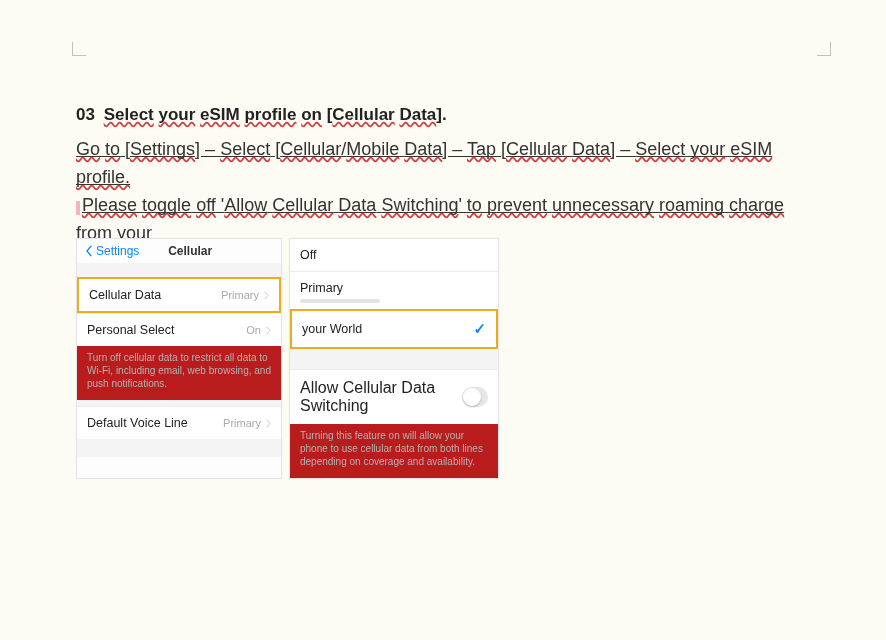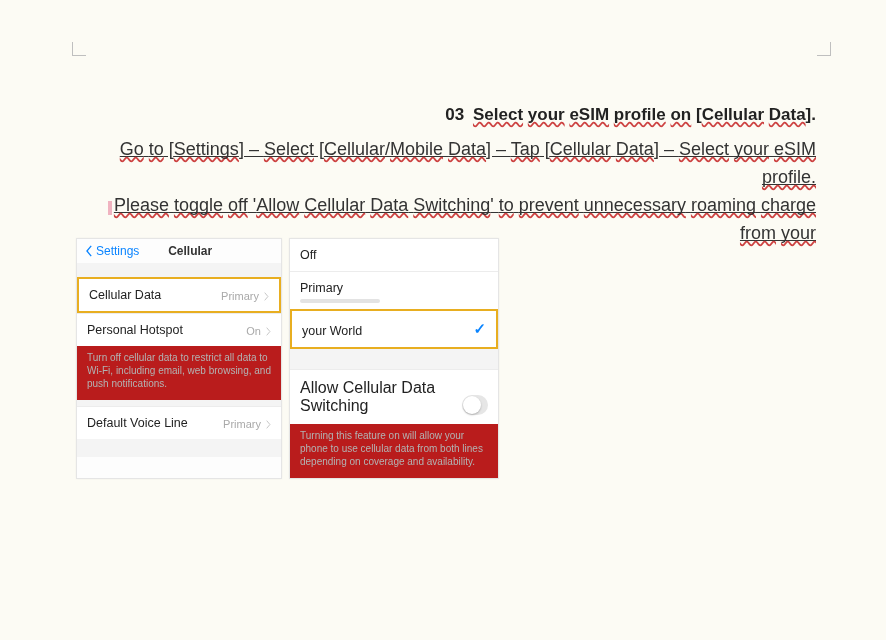--- a/index.html
+++ b/index.html
@@ -13,21 +13,20 @@
   }
   .crop-mark { position: absolute; width: 14px; height: 14px; border-color: #bfbfbf; }
   .crop-tl { top: 42px; left: 72px; border-left: 1px solid #bfbfbf; border-bottom: 1px solid #bfbfbf; }
   .crop-tr { top: 42px; right: 55px; border-right: 1px solid #bfbfbf; border-bottom: 1px solid #bfbfbf; }
 
   .content {
     position: absolute;
     top: 105px;
     left: 76px;
     width: 740px;
-    text-align: right;
   }
   .step-head {
     font-size: 17px;
     margin-bottom: 10px;
   }
   .step-num { font-weight: 600; color: #222; margin-right: 4px; }
   .step-title { font-weight: 600; color: #222; }
   .spell-under {
     text-decoration: underline wavy rgba(200,45,45,0.9);
     text-decoration-skip-ink: none;
@@ -69,21 +68,21 @@
     height: 24px;
     padding: 0 8px;
     font-size: 12px;
   }
   .back { color: #0a84ff; display: flex; align-items: center; gap: 2px; }
   .back svg { width: 9px; height: 12px; }
   .hdr-title { flex: 1; text-align: center; font-weight: 600; transform: translateX(-16px); }
 
   .row {
     display: flex;
-    align-items: flex-end;
+    align-items: center;
     justify-content: space-between;
     padding: 9px 10px;
     border-top: 1px solid #ececec;
     min-height: 30px;
     background: #fff;
   }
   .row-main { font-size: 12.5px; color: #222; }
   .row-sub { font-size: 11px; color: #a9a9a9; display: flex; align-items: center; gap: 4px; }
   .chev { width: 6px; height: 9px; }
 
@@ -148,21 +147,21 @@
     <div class="row highlight">
       <span class="row-main">Cellular Data</span>
       <span class="row-sub">
           <span>Primary</span>
           <svg class="chev" viewBox="0 0 8 14">
             <path d="M2 1 L7 7 L2 13" stroke="#c5c5c5" stroke-width="1.5" fill="none"></path>
           </svg>
         </span>
     </div>
     <div class="row">
-      <span class="row-main">Personal Hotspot</span>
+      <span class="row-main">Personal Select</span>
       <span class="row-sub">
           <span>On</span>
           <svg class="chev" viewBox="0 0 8 14">
             <path d="M2 1 L7 7 L2 13" stroke="#c5c5c5" stroke-width="1.5" fill="none"></path>
           </svg>
         </span>
     </div>
     <div class="note">Turn off cellular data to restrict all data to Wi-Fi, including email, web browsing, and push notifications.</div>
     <div class="spacer" style="height:6px"></div>
     <div class="row">

